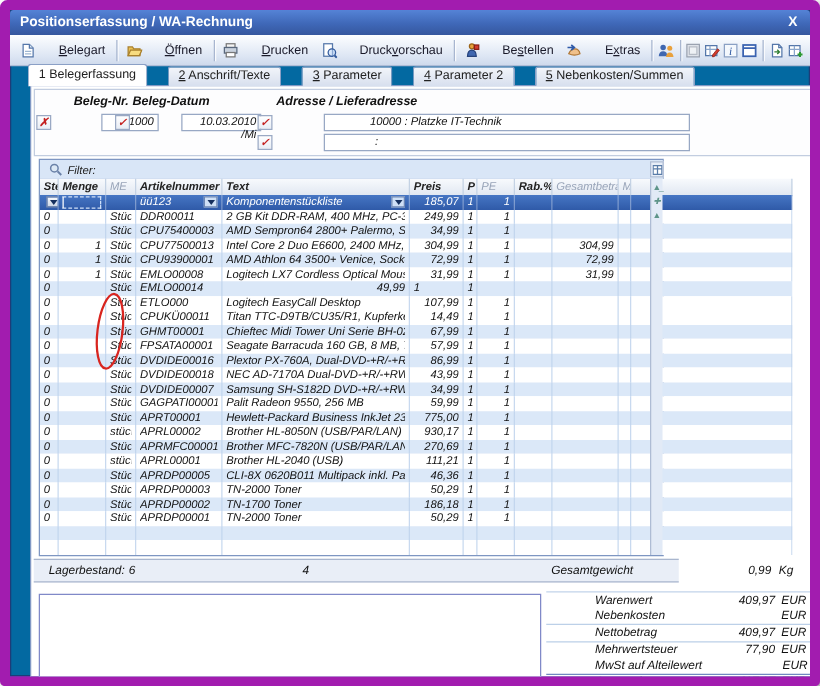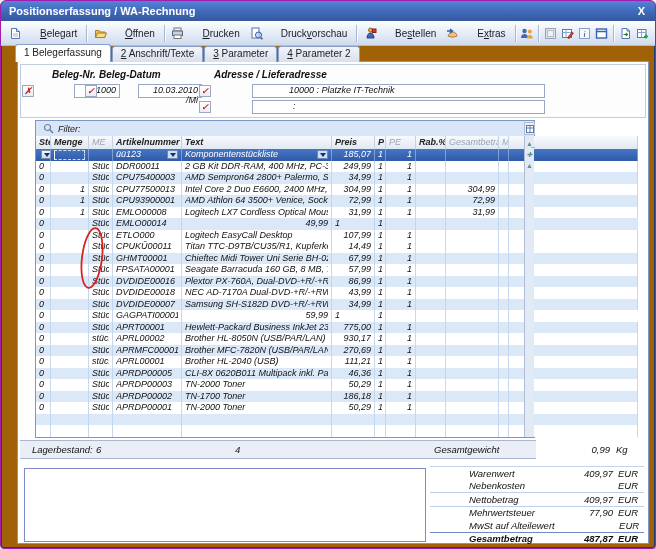--- a/index.html
+++ b/index.html
@@ -1,35 +1,35 @@
 <!DOCTYPE html>
 <html><head>
 <meta charset="utf-8">
 <style>
   html,body{margin:0;padding:0;background:#fff;}
   body{width:656px;height:549px;position:relative;font-family:"Liberation Sans",sans-serif;-webkit-font-smoothing:antialiased;}
   u{text-decoration:underline;}
-  .window{position:absolute;inset:0;border:1px solid #a21caf;box-shadow:0 0 0 1px #1e3c78 inset, 3px 3px 6px rgba(0,0,0,.35);border-radius:6px 6px 4px 4px;background:#a16207;overflow:hidden;box-sizing:border-box;}
+  .window{position:absolute;inset:0;border:8px solid #a21caf;box-shadow:0 0 0 1px #1e3c78 inset, 3px 3px 6px rgba(0,0,0,.35);border-radius:6px 6px 4px 4px;background:#0369a1;overflow:hidden;box-sizing:border-box;}
   .titlebar{height:20px;background:linear-gradient(180deg,#5583d6 0%,#3f68b8 55%,#35579e 100%);display:flex;align-items:center;padding:0 8px;color:#fff;font-size:11px;font-weight:bold;border-radius:3px 3px 0 0;}
   .close-x{margin-left:auto;font-size:11px;font-weight:bold;cursor:default;padding:0 2px;}
   .toolbar{height:24px;background:linear-gradient(180deg,#fdfeff,#dde6f4 70%,#cfdaec);border-bottom:1px solid #aebcd6;display:flex;align-items:center;padding:0 4px;}
   .tb-btn{display:inline-flex;align-items:center;gap:18px;height:19px;padding:0 5px 0 3px;font-size:10px;color:#1a1a2a;border:1px solid transparent;border-radius:2px;white-space:nowrap;}
   .tb-iconbtn{display:inline-flex;align-items:center;justify-content:center;width:22px;height:19px;border:1px solid transparent;border-radius:2px;}
   .tb-sep{width:1px;height:17px;background:#a8b6d0;box-shadow:1px 0 0 rgba(255,255,255,.8);margin:0 3px;}
-  .tabbar{position:absolute;left:6px;top:45px;right:6px;height:16px;display:flex;align-items:flex-end;gap:1px;padding-left:8px;}
+  .tabbar{position:absolute;left:6px;top:45px;right:6px;height:16px;display:flex;align-items:flex-end;gap:16px;padding-left:8px;}
   .tab{font-size:10px;padding:1px 8px 2px;background:linear-gradient(180deg,#f2f5fa,#d7dfee);border:1px solid #8ba0c6;border-bottom:none;border-radius:3px 3px 0 0;height:12px;line-height:12px;color:#222;z-index:1;}
   .tab.active{background:#fff;height:14px;line-height:14px;z-index:5;position:relative;}
   .panel{position:absolute;left:16px;top:60px;width:632px;height:483px;background:#fff;border:1px solid #8098c4;box-sizing:border-box;font-style:italic;}
   
   .form-box{position:absolute;left:2px;top:2px;width:624px;height:52px;border:1px solid #c2cde0;background:#fdfdfe;}
   .flabel{position:absolute;font-size:10px;font-weight:bold;color:#111;}
   .ibtn{position:absolute;width:12px;height:12px;background:linear-gradient(180deg,#ffffff,#e8edf5);border:1px solid #9aa9c4;display:flex;align-items:center;justify-content:center;font-size:9px;line-height:9px;color:#c42020;font-weight:bold;box-sizing:border-box;}
   .field{position:absolute;height:14px;background:#fff;border:1px solid #98a8c4;font-size:9px;color:#111;box-sizing:border-box;padding:0 3px;font-family:"Liberation Sans",sans-serif;margin-left:38px;}
   
-  .grid{position:absolute;left:17px;top:58px;width:500px;height:318px;border:1px solid #7e96c2;box-sizing:border-box;background:#fff;}
+  .grid{position:absolute;left:6px;top:58px;width:500px;height:318px;border:1px solid #7e96c2;box-sizing:border-box;background:#fff;}
   .filterbar{position:absolute;left:0;top:0;right:0;height:15px;background:#d9e6f7;border-bottom:1px solid #8aa6d2;display:flex;align-items:center;font-size:9px;color:#222;}
   .filterbar .ftxt{margin-left:22px;}
   .ghead{position:absolute;left:0;top:15px;height:13px;width:602px;display:grid;grid-template-columns:var(--cols);background:linear-gradient(180deg,#f8fafd,#e1e8f2);border-bottom:1px solid #aebcd4;}
   .ghead .hc{font-size:9px;font-weight:bold;color:#222;padding:0 3px;line-height:12px;border-right:1px solid #c4d2e4;overflow:hidden;white-space:nowrap;}
   .ghead .hc.muted{color:#98a4b8;font-weight:normal;}
   .grows{position:absolute;left:0;top:28px;width:602px;bottom:0;overflow:hidden;}
   .grid-row{display:grid;grid-template-columns:var(--cols);height:11.5px;background:#fff;}
   .grid-row.alt{background:#dbe8f8;}
   .grid-row.selected{background:linear-gradient(180deg,#4676c4,#2f5aa8);color:#fff;}
   .cell{font-size:9px;line-height:11.5px;padding:0 3px;border-right:1px solid rgba(190,210,236,.85);overflow:hidden;white-space:nowrap;color:#111;display:flex;align-items:center;box-sizing:border-box;}
@@ -195,20 +195,21 @@
           </svg>
         </span>
       </span>
     </div>
 
   <div class="tabbar">
       <span class="tab active"><span>1 Belegerfassung</span></span>
       <span class="tab"><span><u>2</u> Anschrift/Texte</span></span>
       <span class="tab"><span><u>3</u> Parameter</span></span>
       <span class="tab"><span><u>4</u> Parameter 2</span></span>
+      <span class="tab"><span><u>5</u> Nebenkosten/Summen</span></span>
     </div>
 
   <div class="panel">
 
     <div class="form-box"></div>
     <span class="flabel" style="left:34px;top:7px;">Beleg-Nr.</span>
     <span class="flabel" style="left:81px;top:7px;">Beleg-Datum</span>
     <span class="flabel" style="left:196px;top:7px;">Adresse / Lieferadresse</span>
 
     <span class="ibtn" style="left:4px;top:23px;">✗</span>
@@ -780,20 +781,23 @@
               <span class="lbl">0</span>
             </div>
             <div class="cell r">
               <span class="lbl"></span>
             </div>
             <div class="cell">
               <span class="lbl">Stück</span>
             </div>
             <div class="cell">
               <span class="lbl">GAGPATI00001</span>
+            </div>
+            <div class="cell">
+              <span class="lbl">Palit Radeon 9550, 256 MB</span>
             </div>
             <div class="cell r">
               <span class="lbl">59,99</span>
             </div>
             <div class="cell">
               <span class="lbl">1</span>
             </div>
             <div class="cell r">
               <span class="lbl">1</span>
             </div>

